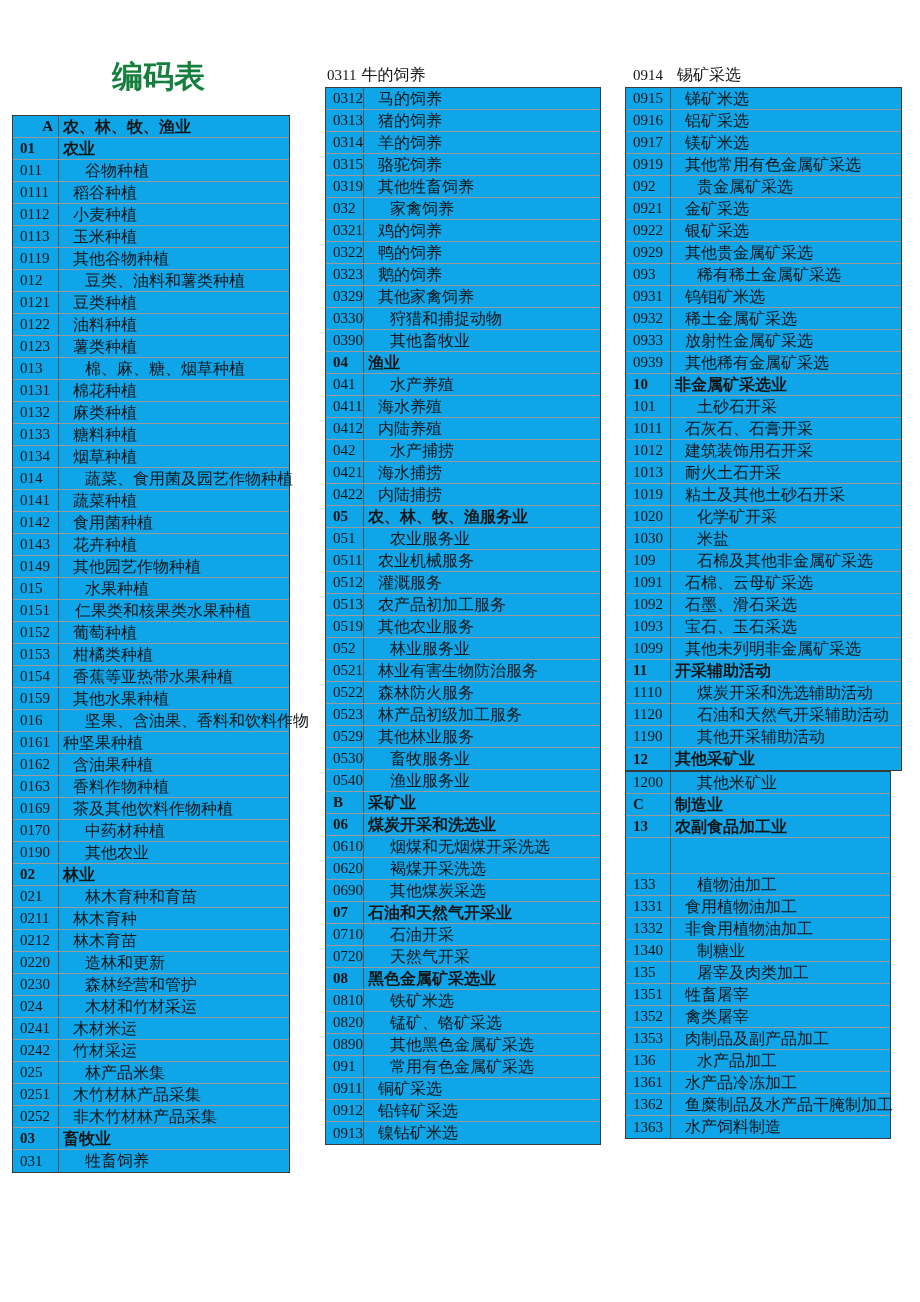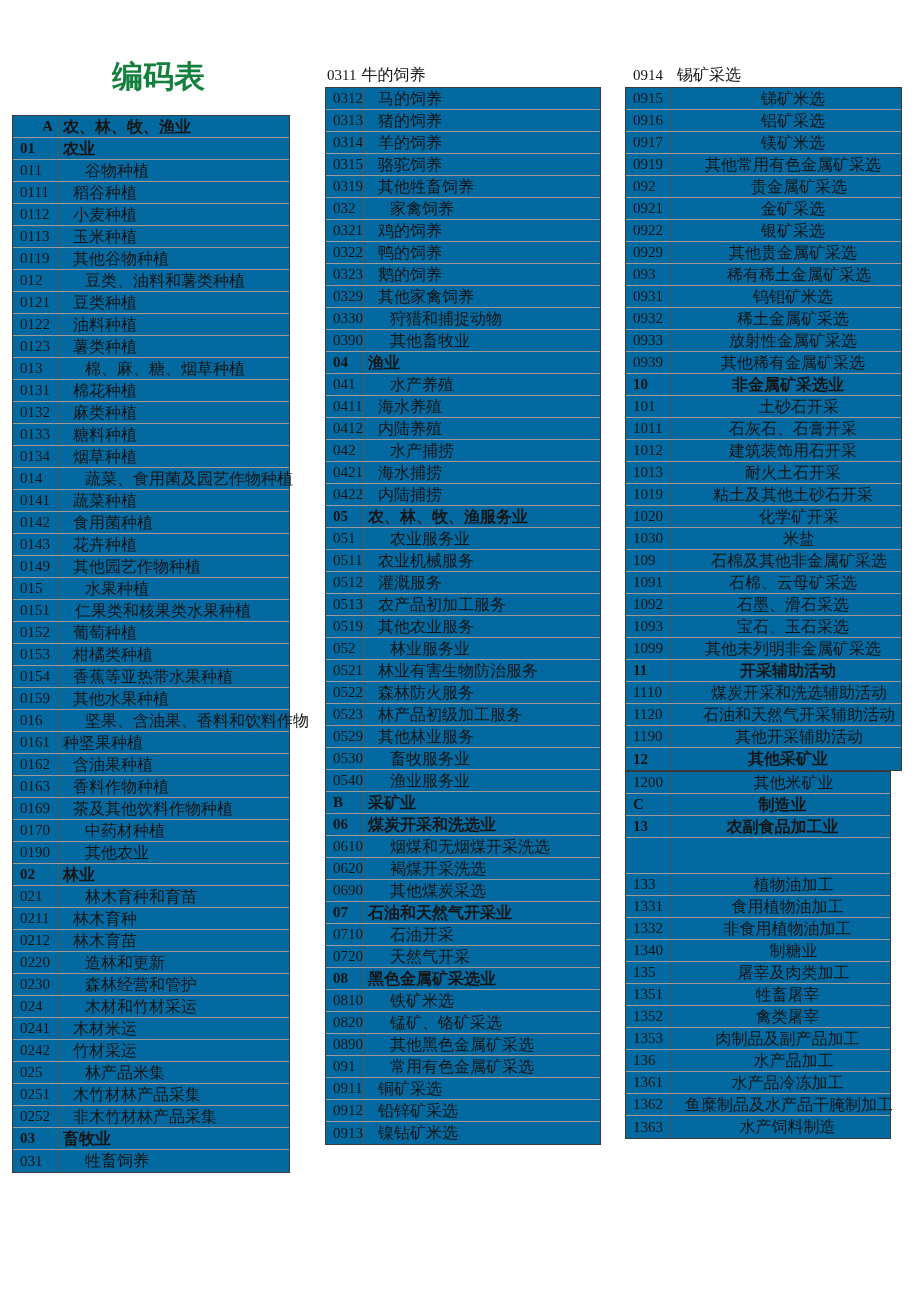--- a/index.html
+++ b/index.html
@@ -4,28 +4,28 @@
 <style>
   html,body{margin:0;padding:0;background:#ffffff;}
   body{width:920px;height:1302px;position:relative;overflow:hidden;
        font-family:"Liberation Serif","DejaVu Serif",serif;color:#151515;}
   .page-title{position:absolute;left:112px;top:56px;margin:0;
        font-family:"Liberation Sans","DejaVu Sans",sans-serif;
        font-weight:bold;font-size:31px;letter-spacing:0px;color:#15803d;}
   .col{position:absolute;}
   .col1{left:12px;top:115px;width:278px;}
   .col2{left:325px;top:63px;width:276px;}
-  .col3{left:625px;top:63px;width:277px;text-align:center;}
+  .col3{left:625px;top:63px;width:277px;}
   .cont{height:24px;display:flex;align-items:center;font-size:16px;
         padding-left:2px;white-space:nowrap;}
   .cont .ccode{font-size:15px;}
   .c2 .cont .cgap{display:inline-block;width:5px;}
   .c3 .cont{padding-left:8px;}
   .c3 .cont .cgap{display:inline-block;width:14px;}
-  .tbl{border:1px solid #3a3a3a;background:#0369a1;}
+  .tbl{border:1px solid #3a3a3a;background:#0ea5e9;}
   .w-narrow{width:266px;box-sizing:border-box;}
   .row{display:flex;height:22px;box-sizing:border-box;
        border-bottom:1px solid #9a9a9a;align-items:center;}
   .row:last-child{border-bottom:none;}
   .row.tall{height:36px;}
   .code{flex:0 0 auto;height:100%;border-right:1px solid #555;
         display:flex;align-items:center;padding-left:7px;box-sizing:border-box;
         font-size:15px;white-space:nowrap;}
   .col1 .code{width:46px;}
   .col2 .code{width:38px;}

